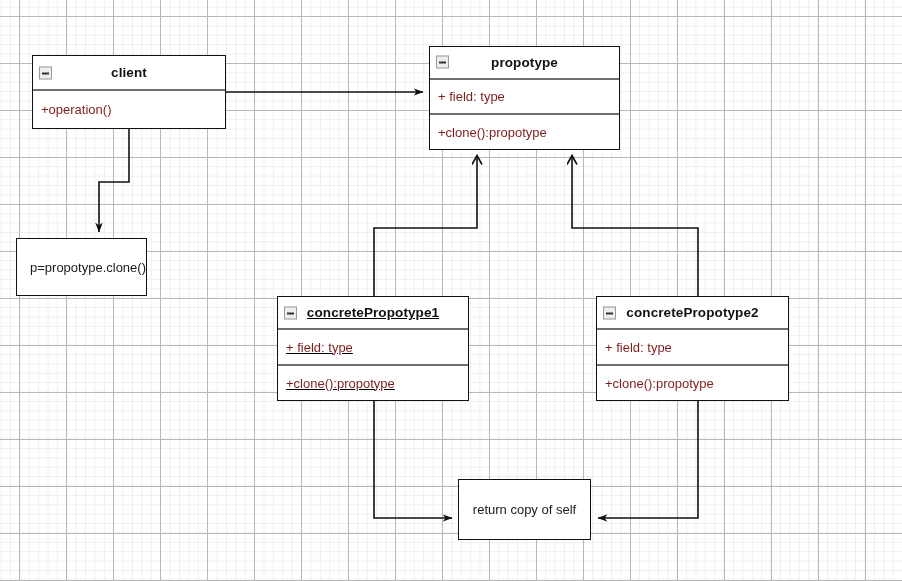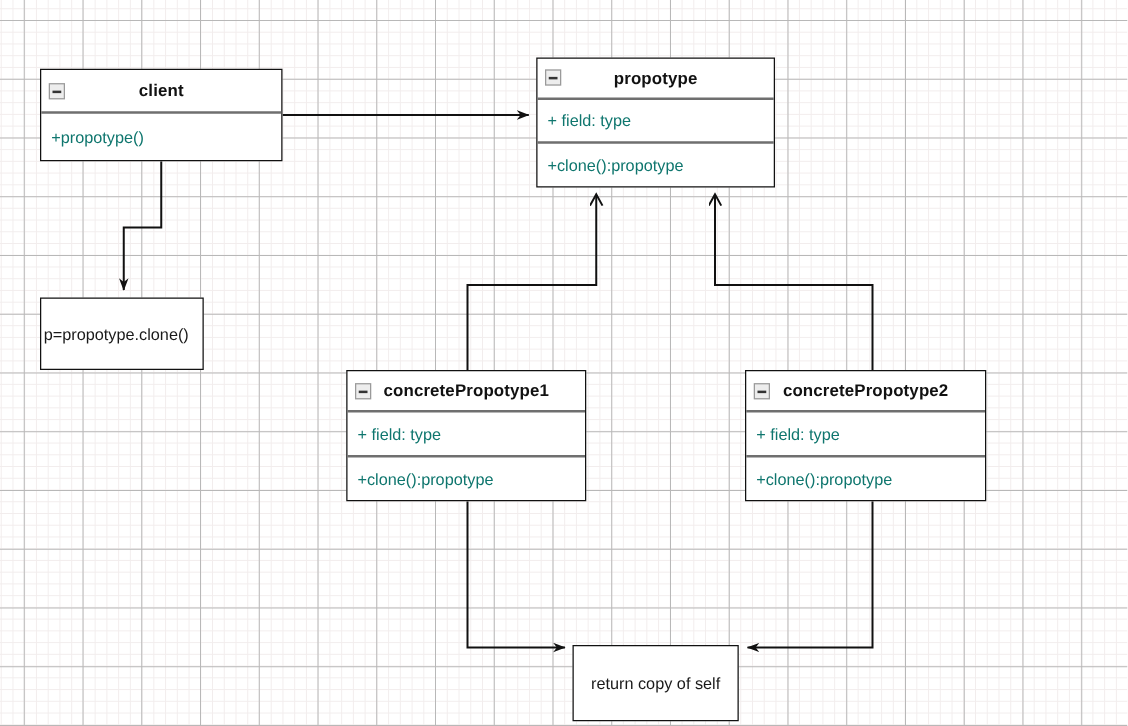--- a/index.html
+++ b/index.html
@@ -85,52 +85,52 @@
   .uml-sep {
     height: 2px;
     background: #6f6f6f;
     flex: 0 0 auto;
   }
   .uml-row {
     display: flex;
     align-items: center;
     padding-left: 8px;
     font-size: 13px;
-    color: #0f766e;
+    color: #7f1d1d;
     box-sizing: border-box;
     white-space: nowrap;
   }
 
   
   .note-box {
     position: absolute;
     box-sizing: border-box;
     background: #ffffff;
     border: 1.6px solid #111111;
     display: flex;
     align-items: center;
     font-size: 13px;
     color: #1a1a1a;
     white-space: nowrap;
   }
   #note-clone {
-    left: 32px; top: 238px;
+    left: 16px; top: 238px;
     width: 131px; height: 58px;
-    padding-left: 2px;
+    padding-left: 13px;
   }
   #note-return {
-    left: 458px; top: 516px;
+    left: 458px; top: 479px;
     width: 133px; height: 61px;
     justify-content: center;
   }
 
   
   #class-client      { left: 32px;  top: 55px;  width: 194px; height: 74px; }
   #class-propotype   { left: 429px; top: 46px;  width: 191px; height: 104px; }
-  #class-concrete1   { left: 277px; top: 296px; width: 192px; height: 105px; }
+  #class-concrete1   { left: 277px; top: 296px; width: 192px; height: 105px; text-decoration: underline; }
   #class-concrete2   { left: 596px; top: 296px; width: 193px; height: 105px; justify-content: space-between; }
 
   #class-client .uml-title     { height: 33px; text-align: center; }
   #class-client .uml-row       { height: 37px; }
 
   #class-propotype .uml-title  { height: 31px; text-align: center; }
   #class-propotype .uml-row    { height: 34px; }
 
   #class-concrete1 .uml-title  { height: 31px; }
   #class-concrete1 .uml-row    { height: 34px; }
@@ -177,21 +177,21 @@
       <path d="M698,401 L698,518 L598,518" fill="none" stroke="#111111" stroke-width="1.6" marker-end="url(#arrow-filled)"></path>
     </g>
   </svg>
 
   <div class="uml-class" id="class-client">
     <div class="uml-title">
       <span class="collapse-icon"></span>
       <span>client</span>
     </div>
     <div class="uml-sep"></div>
-    <div class="uml-row">+propotype()</div>
+    <div class="uml-row">+operation()</div>
   </div>
 
   <div class="uml-class" id="class-propotype">
     <div class="uml-title">
       <span class="collapse-icon"></span>
       <span>propotype</span>
     </div>
     <div class="uml-sep"></div>
     <div class="uml-row">+ field: type</div>
     <div class="uml-sep"></div>

